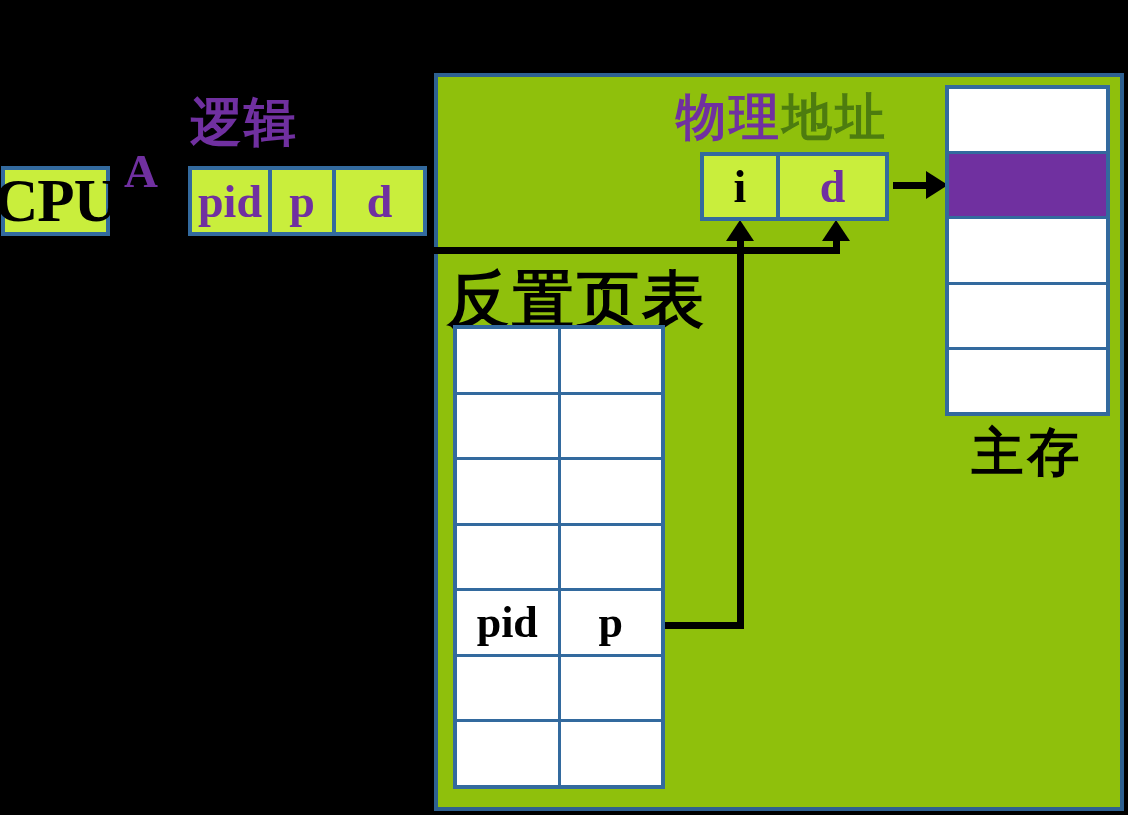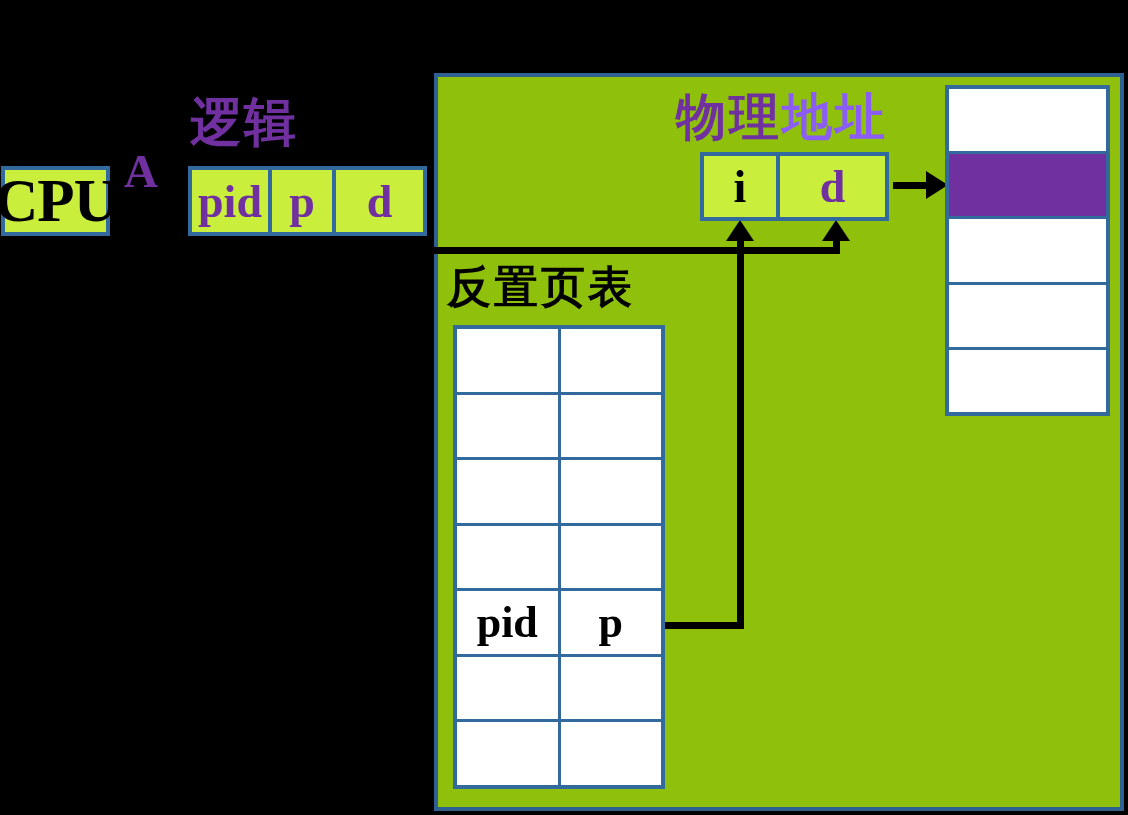--- a/index.html
+++ b/index.html
@@ -46,23 +46,23 @@
 
   
   .title-luoji{
     left:190px;top:88px;font-size:52px;font-weight:bold;color:var(--purple);
     letter-spacing:2px;
   }
   .title-wuli{
     left:676px;top:84px;font-size:50px;font-weight:bold;letter-spacing:3px;
   }
   .title-wuli .part1{color:var(--purple);}
-  .title-wuli .part2{color:#8b5cf6;}
+  .title-wuli .part2{color:#4d7c0f;}
   .title-fanzhi{
-    left:447px;top:258px;font-size:44px;font-weight:bold;color:#000;letter-spacing:3px;
+    left:447px;top:258px;font-size:62px;font-weight:bold;color:#000;letter-spacing:3px;
   }
   .title-zhucun{
     left:945px;top:418px;width:165px;text-align:center;
     font-size:52px;font-weight:bold;color:#000;letter-spacing:4px;
   }
 
   
   .logical-box{
     left:188px;top:166px;height:62px;
     display:flex;
@@ -218,14 +218,15 @@
     </div>
 
   <div class="abs mem-table">
       <div class="mem-row"></div>
       <div class="mem-row highlighted"></div>
       <div class="mem-row"></div>
       <div class="mem-row"></div>
       <div class="mem-row"></div>
     </div>
 
+  <div class="abs title-zhucun">主存</div>
 
 </div>
 
 </body></html>

